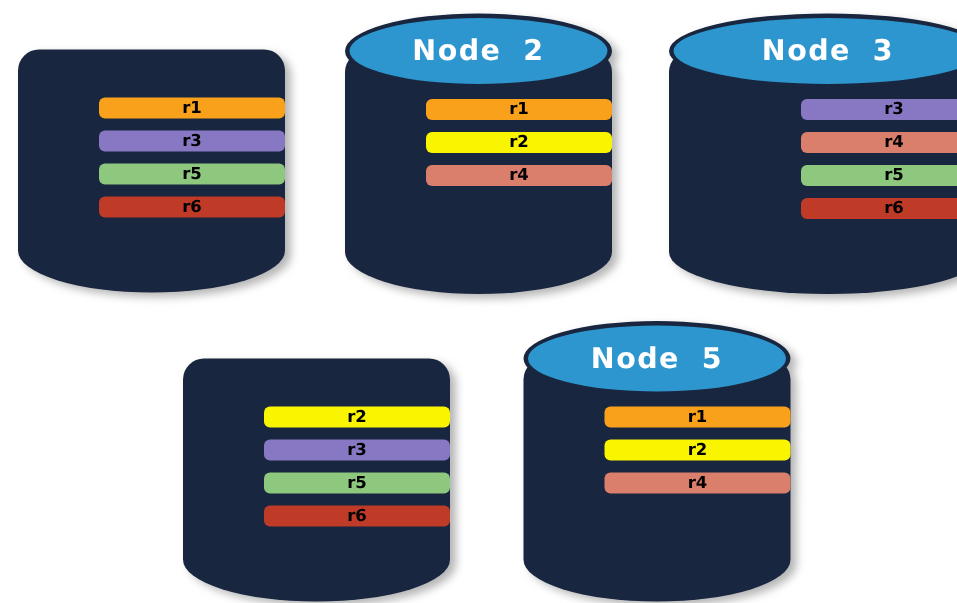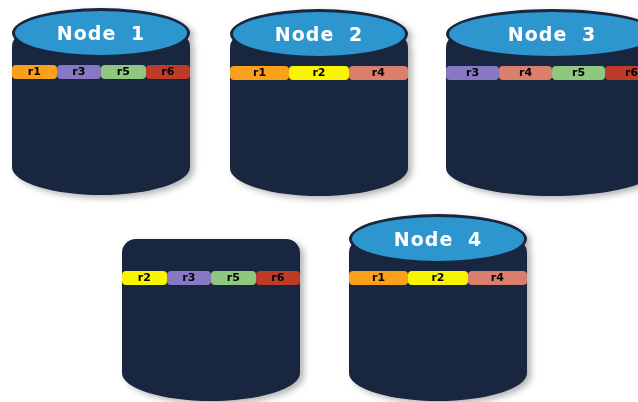--- a/index.html
+++ b/index.html
@@ -47,21 +47,21 @@
     font-weight: bold;
     letter-spacing: 1px;
     word-spacing: 7px;
     white-space: nowrap;
   }
   .bars {
     position: absolute;
     left: 0; right: 0;
     top: 57px;
     display: flex;
-    flex-direction: row;
+    flex-direction: column;
     align-items: flex-end;
     z-index: 3;
   }
   .bar {
     width: 124px;
     height: 14px;
     margin-bottom: 8px;
     border-radius: 4px;
     display: flex;
     align-items: center;
@@ -80,23 +80,20 @@
   .pos-n4 { left: 122px; top: 214px; }
   .pos-n5 { left: 349px; top: 214px; }
 </style>
 </head>
 <body>
 
 <div class="canvas">
 
   <div class="cylinder pos-n1">
     <div class="cyl-body" style="background: rgb(24, 38, 63);"></div>
-    <div class="cyl-top" style="background: rgb(45, 150, 206);">
-      <span class="node-title">Node 1</span>
-    </div>
     <div class="bars">
       <div class="bar" style="background: rgb(249, 161, 27);">
           <span>r1</span>
         </div>
       <div class="bar" style="background: rgb(136, 120, 195);">
           <span>r3</span>
         </div>
       <div class="bar" style="background: rgb(141, 200, 126);">
           <span>r5</span>
         </div>
@@ -159,21 +156,21 @@
         </div>
       <div class="bar" style="background: rgb(192, 58, 40);">
           <span>r6</span>
         </div>
     </div>
   </div>
 
   <div class="cylinder pos-n5">
     <div class="cyl-body" style="background: rgb(24, 38, 63);"></div>
     <div class="cyl-top" style="background: rgb(45, 150, 206);">
-      <span class="node-title">Node 4</span>
+      <span class="node-title">Node 5</span>
     </div>
     <div class="bars">
       <div class="bar" style="background: rgb(249, 161, 27);">
           <span>r1</span>
         </div>
       <div class="bar" style="background: rgb(249, 244, 0);">
           <span>r2</span>
         </div>
       <div class="bar" style="background: rgb(219, 127, 109);">
           <span>r4</span>

